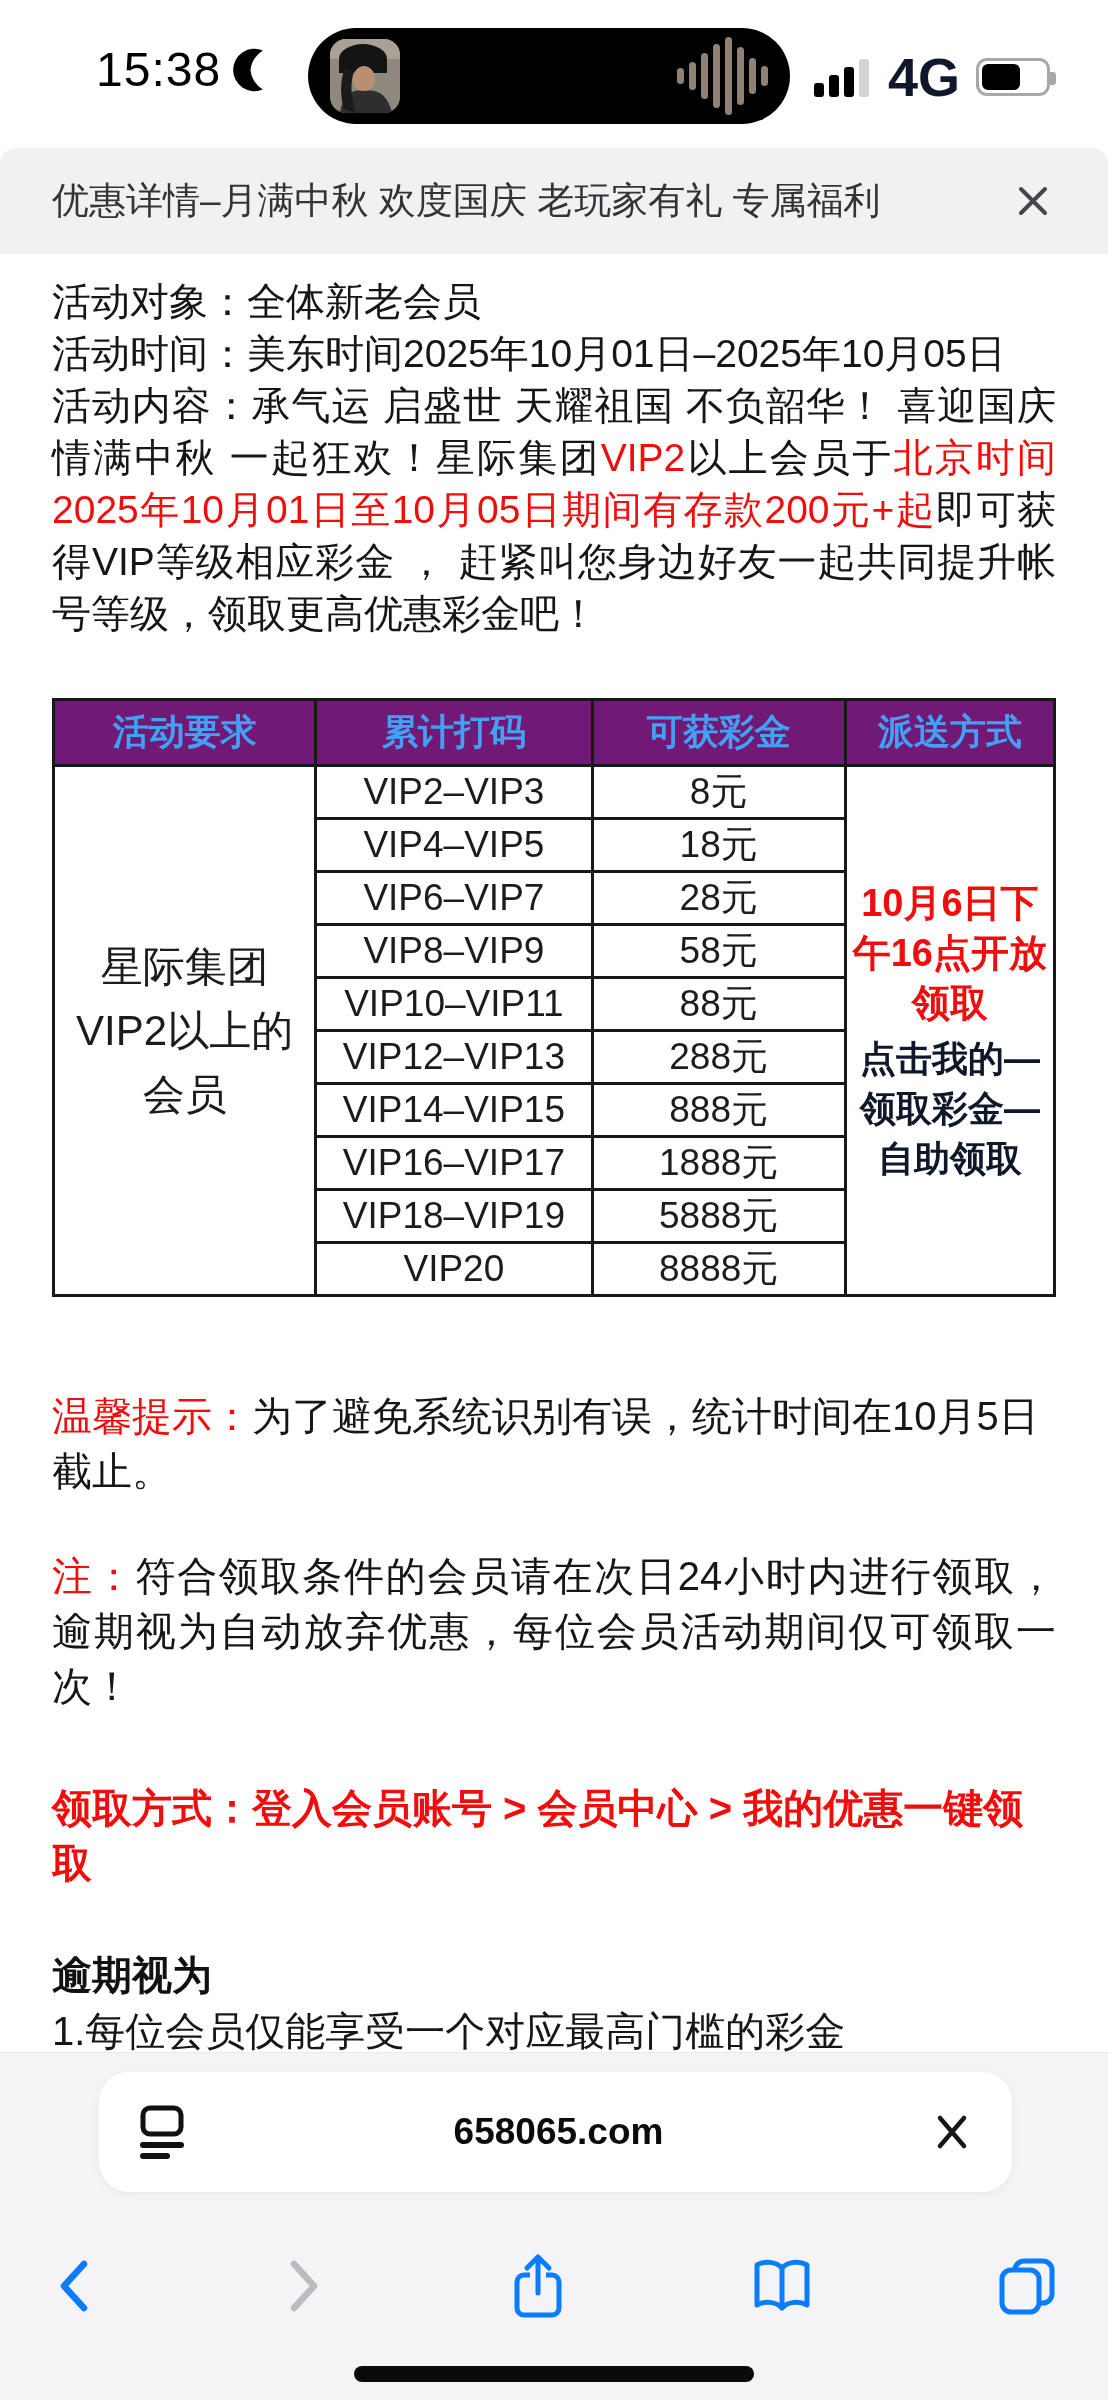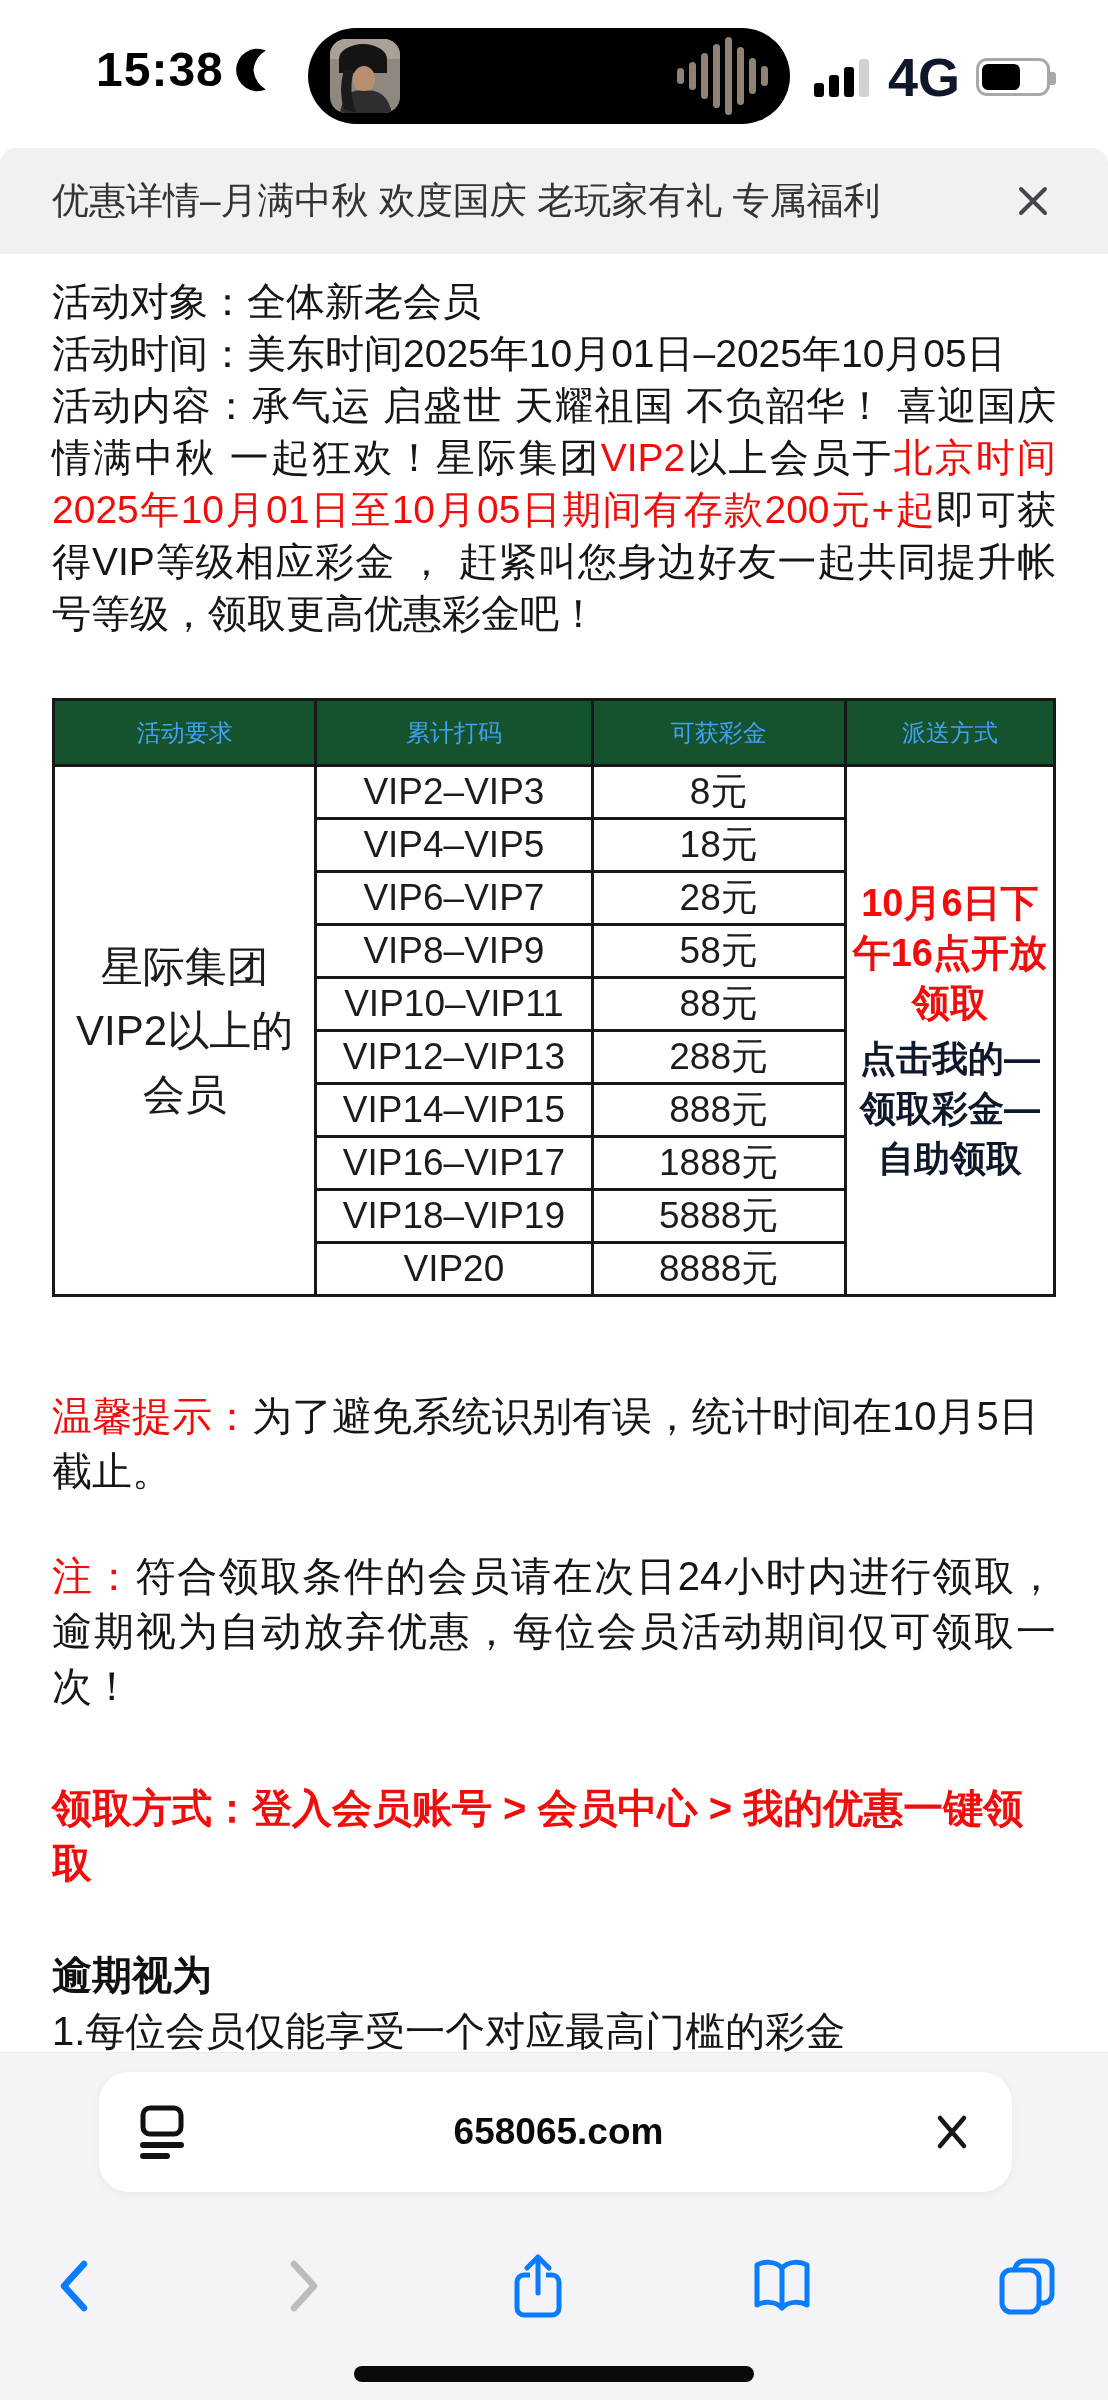--- a/index.html
+++ b/index.html
@@ -6,21 +6,21 @@
   html,body { background:#888; }
   body { font-family:"Liberation Sans","DejaVu Sans",sans-serif; }
   .phone {
     position:relative; width:1108px; height:2400px; margin:0 auto;
     background:#ffffff; overflow:hidden; color:#111;
   }
 
   
   .statusbar { position:absolute; top:0; left:0; right:0; height:148px; z-index:30; }
   .sb-left { position:absolute; left:96px; top:42px; display:flex; align-items:center; gap:10px; }
-  .sb-time { font-size:48px; font-weight:bold; color:#000; letter-spacing:1px; }
+  .sb-time { font-size:48px; font-weight:normal; color:#000; letter-spacing:1px; }
   .moon { width:46px; height:46px; }
   .island {
     position:absolute; left:308px; top:28px; width:482px; height:96px;
     background:#000; border-radius:48px; display:flex; align-items:center;
     padding:0 22px; justify-content:space-between;
   }
   .avatar { width:70px; height:74px; border-radius:16px; overflow:hidden; flex:0 0 auto; }
   .wave { display:flex; align-items:center; gap:5px; height:96px; }
   .wave span { width:7px; border-radius:4px; background:#8f8274; display:block; }
   .sb-right { position:absolute; right:58px; top:46px; display:flex; align-items:center; gap:16px; }
@@ -42,21 +42,21 @@
   .modal-close svg { display:block; }
 
   
   .content { position:absolute; top:254px; left:0; right:0; padding:22px 52px 0; background:#fff; }
   .intro p { font-size:39px; line-height:52px; color:#161618; text-align:justify; }
   .red { color:#f20d0d; }
 
   table.promo { border-collapse:collapse; width:100%; margin-top:58px; table-layout:fixed; }
   table.promo th, table.promo td { border:3px solid #181818; text-align:center; vertical-align:middle; overflow:hidden; }
   table.promo th {
-    background:#14532d; color:#42a0f5; font-weight:normal; font-size:24px; height:66px;
+    background:#701a75; color:#42a0f5; font-weight:bold; font-size:36px; height:66px;
   }
   table.promo td.range, table.promo td.bonus { font-size:37px; color:#1c1c1e; height:48px; font-weight:normal; }
   td.req { font-size:42px; line-height:64px; color:#1c1c1e; white-space:pre-line; }
   td.delivery { padding:4px 2px; }
   .delivery-red { color:#f20d0d; font-weight:bold; font-size:38px; line-height:50px; }
   .delivery-blue { color:#0f172a; font-weight:bold; font-size:36px; line-height:50px; margin-top:6px; }
   .col1 { width:26.2%; } .col2 { width:27.6%; } .col3 { width:25.3%; } .col4 { width:20.9%; }
 
   .tip { margin-top:92px; font-size:40px; line-height:55px; color:#161618; }
   .note { margin-top:50px; font-size:40px; line-height:55px; color:#161618; text-align:justify; }

